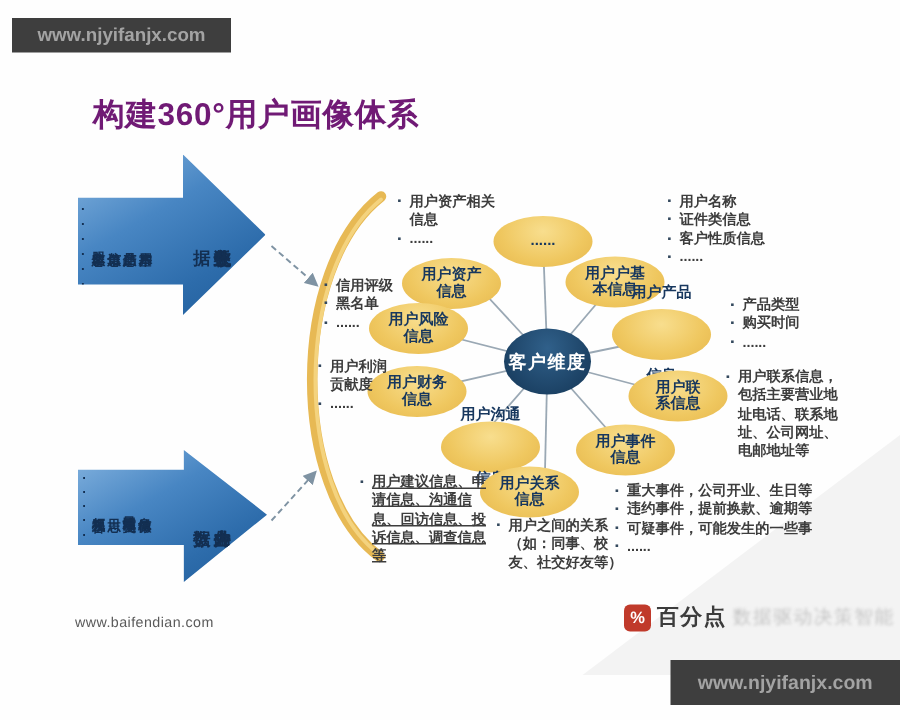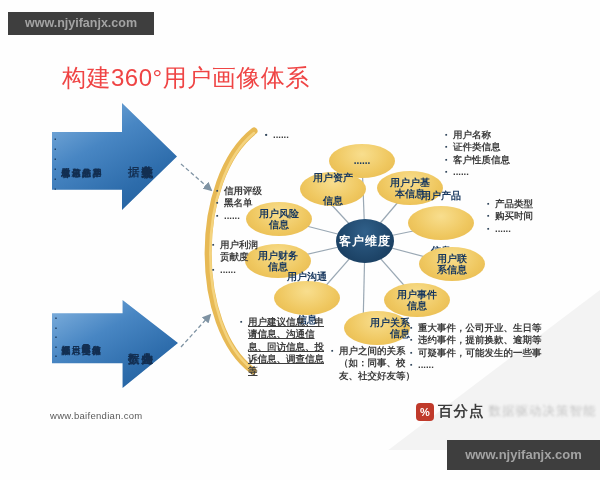--- a/index.html
+++ b/index.html
@@ -6,22 +6,22 @@
   #canvas{position:relative;width:600px;height:480px;background:#fefefe;overflow:hidden;
           font-family:"Liberation Sans","DejaVu Sans",sans-serif;}
 
   
   .banner{position:absolute;background:#3e3e3e;color:#a3a3a3;font-weight:bold;
           text-align:center;z-index:6;}
   #top-banner{left:8px;top:12px;width:146px;height:23px;font-size:12.5px;line-height:23px;}
   #bottom-banner{left:447px;top:440px;width:153px;height:30px;font-size:13px;line-height:30px;}
 
   
-  #title{position:absolute;left:62px;top:62px;font-size:24px;font-weight:normal;
-         color:#ef4444;letter-spacing:.5px;z-index:2;}
+  #title{position:absolute;left:62px;top:62px;font-size:21px;font-weight:bold;
+         color:#701a75;letter-spacing:.5px;z-index:2;}
 
   
   #wm-tri{position:absolute;left:370px;top:290px;width:230px;height:160px;
           background:#ededed;opacity:.65;clip-path:polygon(100% 0,100% 100%,8% 100%);z-index:0;}
 
   
   #lines{position:absolute;left:0;top:0;width:600px;height:480px;z-index:1;}
 
   
   .barrow{position:absolute;z-index:2;
@@ -42,29 +42,29 @@
   
   #paragraph{position:absolute;left:55px;top:216px;width:128px;font-size:10.4px;
      font-weight:bold;color:#3a3a3a;line-height:1.2;z-index:2;}
 
   
   .bub{position:absolute;width:66px;height:34px;border-radius:50%;z-index:2;
      background:radial-gradient(ellipse at 50% 30%,#f8de8e,#efc75f 60%,#e6b74d);
      display:flex;flex-direction:column;justify-content:center;text-align:center;
      font-weight:bold;font-size:10px;color:#17375e;line-height:1.12;}
   #bub-more{left:329px;top:144px;}
-  #bub-asset{left:300px;top:172px;justify-content:space-between;}
+  #bub-asset{left:268px;top:172px;}
   #bub-basic{left:377px;top:171px;}
   #bub-risk{left:246px;top:202px;}
   #bub-product{left:408px;top:206px;gap:43px;}
   #bub-finance{left:245px;top:244px;}
   #bub-contact{left:419px;top:247px;}
-  #bub-comm{left:274px;top:281px;gap:32px;}
+  #bub-comm{left:294px;top:281px;gap:32px;}
   #bub-event{left:384px;top:283px;}
-  #bub-relation{left:344px;top:311px;align-items:flex-end;}
+  #bub-relation{left:320px;top:311px;}
   #hub{position:absolute;left:336px;top:219px;width:58px;height:44px;border-radius:50%;
      background:radial-gradient(ellipse at 50% 30%,#30608a,#1c4265 70%,#163858);
      color:#fff;font-size:12px;font-weight:bold;letter-spacing:1px;
      display:flex;align-items:center;justify-content:center;z-index:3;}
 
   
   .note{position:absolute;font-size:9.5px;font-weight:600;color:#3d3d3d;line-height:1.3;z-index:2;}
   .note-item{position:relative;padding-left:8px;}
   .blt{position:absolute;left:0;top:1px;font-size:7px;color:#34495e;}
   #note-asset{left:265px;top:129px;width:70px;}
@@ -191,21 +191,21 @@
   <div class="bub" id="bub-event">
     <span>用户事件</span>
     <span>信息</span>
   </div>
   <div class="bub" id="bub-relation">
     <span>用户关系</span>
     <span>信息</span>
   </div>
 
   <div class="note" id="note-asset">
-    <div class="note-item"><span class="blt">▪</span></div>
+    <div class="note-item"><span class="blt">▪</span><span>用户资产相关信息</span></div>
     <div class="note-item"><span class="blt">▪</span><span>......</span></div>
   </div>
   <div class="note" id="note-credit">
     <div class="note-item"><span class="blt">▪</span><span>信用评级</span></div>
     <div class="note-item"><span class="blt">▪</span><span>黑名单</span></div>
     <div class="note-item"><span class="blt">▪</span><span>......</span></div>
   </div>
   <div class="note" id="note-profit">
     <div class="note-item"><span class="blt">▪</span><span>用户利润贡献度</span></div>
     <div class="note-item"><span class="blt">▪</span><span>......</span></div>
@@ -219,20 +219,23 @@
   <div class="note" id="note-name">
     <div class="note-item"><span class="blt">▪</span><span>用户名称</span></div>
     <div class="note-item"><span class="blt">▪</span><span>证件类信息</span></div>
     <div class="note-item"><span class="blt">▪</span><span>客户性质信息</span></div>
     <div class="note-item"><span class="blt">▪</span><span>......</span></div>
   </div>
   <div class="note" id="note-product">
     <div class="note-item"><span class="blt">▪</span><span>产品类型</span></div>
     <div class="note-item"><span class="blt">▪</span><span>购买时间</span></div>
     <div class="note-item"><span class="blt">▪</span><span>......</span></div>
+  </div>
+  <div class="note" id="note-contact">
+    <div class="note-item"><span class="blt">▪</span><span>用户联系信息，包括主要营业地址电话、联系地址、公司网址、电邮地址等</span></div>
   </div>
   <div class="note" id="note-event">
     <div class="note-item"><span class="blt">▪</span><span>重大事件，公司开业、生日等</span></div>
     <div class="note-item"><span class="blt">▪</span><span>违约事件，提前换款、逾期等</span></div>
     <div class="note-item"><span class="blt">▪</span><span>可疑事件，可能发生的一些事</span></div>
     <div class="note-item"><span class="blt">▪</span><span>......</span></div>
   </div>
 
   <div id="site-url">www.baifendian.com</div>
   <div id="logo">

